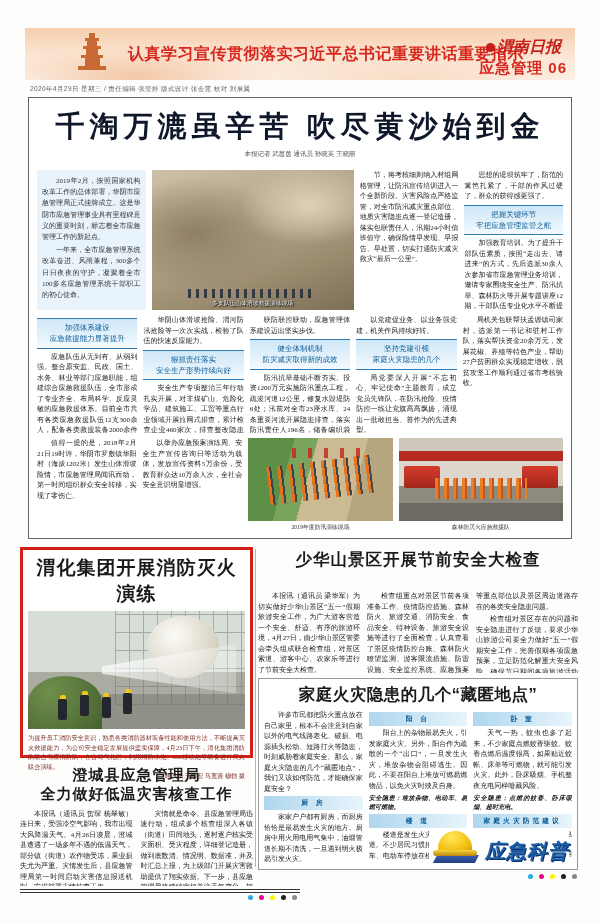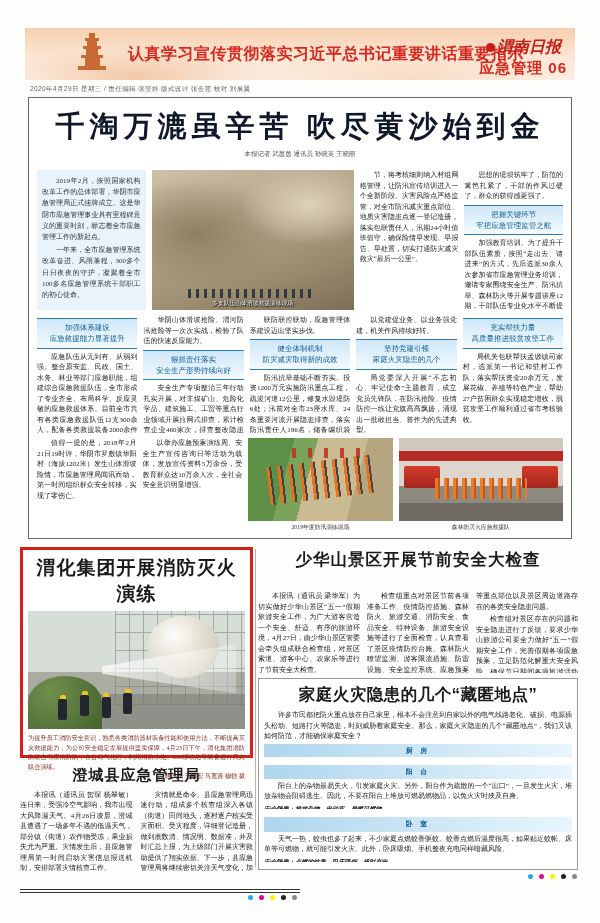--- a/index.html
+++ b/index.html
@@ -93,21 +93,21 @@
   .cc-t{text-align:center;font-size:15px;font-weight:bold;letter-spacing:1px;line-height:1.25;}
   .cc-body{margin-top:5px;column-count:2;column-gap:8px;height:84px;overflow:hidden;}
   
   .vdiv{position:absolute;left:255px;top:549px;width:1px;height:318px;background:#b5b5b0;}
   .sh-art{position:absolute;left:258px;top:549px;width:320px;height:124px;overflow:hidden;}
   .sh-t{text-align:center;font-size:16.5px;font-weight:bold;letter-spacing:1px;}
   .sh-body{margin-top:20px;column-count:3;column-gap:7px;height:92px;overflow:hidden;}
   .ff-box{position:absolute;left:258px;top:678px;width:320px;height:192px;border:1px solid #999;
           box-sizing:border-box;background:#fff;padding:4px 5px;}
   .ff-t{text-align:center;font-size:16.5px;font-weight:bold;letter-spacing:0.5px;margin:1px 0 4px;}
-  .ff-cols{display:flex;gap:6px;height:152px;overflow:hidden;flex-direction:column;}
+  .ff-cols{display:flex;gap:6px;height:152px;overflow:hidden;}
   .ff-col{flex:1;overflow:hidden;}
   .mini-h{background:linear-gradient(90deg,#aed6ee,#e8f5fc);color:#0b5c94;font-weight:bold;font-size:6.8px;
           text-align:center;padding:2px 0;margin:2px 0;letter-spacing:3px;}
   .hz{font-size:6.2px;font-weight:bold;font-style:italic;color:#222;margin:0 0 2px;font-family:"Liberation Serif",serif;}
   .tip{font-size:6.2px;line-height:1.45;text-align:justify;margin:0 0 1px;font-family:"Liberation Serif",serif;}
   
   .kepu{position:absolute;right:8px;bottom:4px;display:flex;align-items:flex-end;gap:6px;background:#fff;padding-left:4px;}
   .helmet-wrap{position:relative;width:46px;height:36px;}
   .helmet{position:absolute;left:5px;top:2px;width:34px;height:22px;border-radius:17px 17px 4px 4px;
       background:radial-gradient(ellipse at 40% 28%,#ffe957,#f0b90b 70%,#c8940a);}
@@ -202,24 +202,20 @@
         </div>
         <div class="mcol tx">
           <p>以党建促业务、以业务强党建，机关作风持续好转。</p>
           <div class="sec-h">
             <div>坚持党建引领</div>
             <div>家庭火灾隐患的几个</div>
           </div>
           <p>局党委深入开展“不忘初心、牢记使命”主题教育，成立党员先锋队，在防汛抢险、疫情防控一线让党旗高高飘扬，涌现出一批敢担当、善作为的先进典型。</p>
         </div>
         <div class="mcol tx">
-          <div class="sec-h">
-            <div>充实帮扶力量</div>
-            <div>高质量推进脱贫攻坚工作</div>
-          </div>
           <p>局机关包联帮扶孟塬镇司家村，选派第一书记和驻村工作队，落实帮扶资金20余万元，发展花椒、养殖等特色产业，帮助27户贫困群众实现稳定增收，脱贫攻坚工作顺利通过省市考核验收。</p>
         </div>
       </div>
 
       <div class="mrow rowC">
         <div class="mcol tx">
           <p>值得一提的是，2018年2月21日19时许，华阴市罗敷镇华阳村（海拔1202米）发生山体滑坡险情，市应急管理局闻讯而动，第一时间组织群众安全转移，实现了零伤亡。</p>
         </div>
         <div class="mcol tx">
           <p>以举办应急预案演练周、安全生产宣传咨询日等活动为载体，发放宣传资料5万余份，受教育群众达10万余人次，全社会安全意识明显增强。</p>
@@ -255,20 +251,21 @@
       <div class="ff f3"></div>
       <div class="ff f4"></div>
     </div>
     <div class="rb-cap">为提升员工消防安全意识，熟悉各类消防器材装备性能和使用方法，不断提高灭火救援能力，为公司安全稳定发展提供坚实保障，4月23日下午，渭化集团消防队联合韦庄消防队，在公司气化区，利用消防水炮、630移动炮等装备进行灭火联合演练。</div>
     <div class="rb-by">通讯员 王顺宏 马宽善 穆勃 摄</div>
   </div>
 
   <div class="cc-art">
     <div class="cc-t">
       <div>澄城县应急管理局</div>
+      <div>全力做好低温灾害核查工作</div>
     </div>
     <div class="cc-body tx">
       <p>本报讯（通讯员 贺琛 杨翠敏）连日来，受强冷空气影响，我市出现大风降温天气。4月26日凌晨，澄城县遭遇了一场多年不遇的低温天气，部分镇（街道）农作物受冻，果业损失尤为严重。灾情发生后，县应急管理局第一时间启动灾害信息报送机制，安排部署灾情核查工作。</p>
       <p>灾情就是命令。县应急管理局迅速行动，组成多个核查组深入各镇（街道）田间地头，逐村逐户核实受灾面积、受灾程度，详细登记造册，做到底数清、情况明、数据准，并及时汇总上报，为上级部门开展灾害救助提供了翔实依据。下一步，县应急管理局将继续密切关注天气变化，加大对低温冻害的跟踪核查力度，全力以赴做好防灾减灾救灾各项工作。</p>
     </div>
   </div>
 
   <div class="vdiv"></div>
 
   <div class="sh-art">
@@ -301,20 +298,27 @@
         <div class="mini-h">卧  室</div>
         <p>天气一热，蚊虫也多了起来，不少家庭点燃蚊香驱蚊。蚊香点燃后温度很高，如果贴近蚊帐、床单等可燃物，就可能引发火灾。此外，卧床吸烟、手机整夜充电同样暗藏风险。</p>
         <div class="hz">安全隐患：点燃的蚊香、卧床吸烟、超时充电。</div>
         <div class="mini-h">家庭火灾防范建议</div>
         <p class="tip">1、易燃物品妥善保管，远离电器火源，备好灭火器材。</p>
         <p class="tip">2、插座勿超负荷使用，电器用后及时断电。</p>
 
       </div>
     </div>
 
+    <div class="kepu">
+      <div class="helmet-wrap">
+        <div class="book"></div>
+        <div class="helmet"></div>
+      </div>
+      <div class="kepu-t">应急科普</div>
+    </div>
   </div>
 
   <div class="dbl-rule"></div>
   <div class="dots dots-l">
     <span class="dot d1"></span>
     <span class="dot d2"></span>
     <span class="dot d3"></span>
     <span class="dot d4"></span>
     <span class="dot d5"></span>
   </div>

